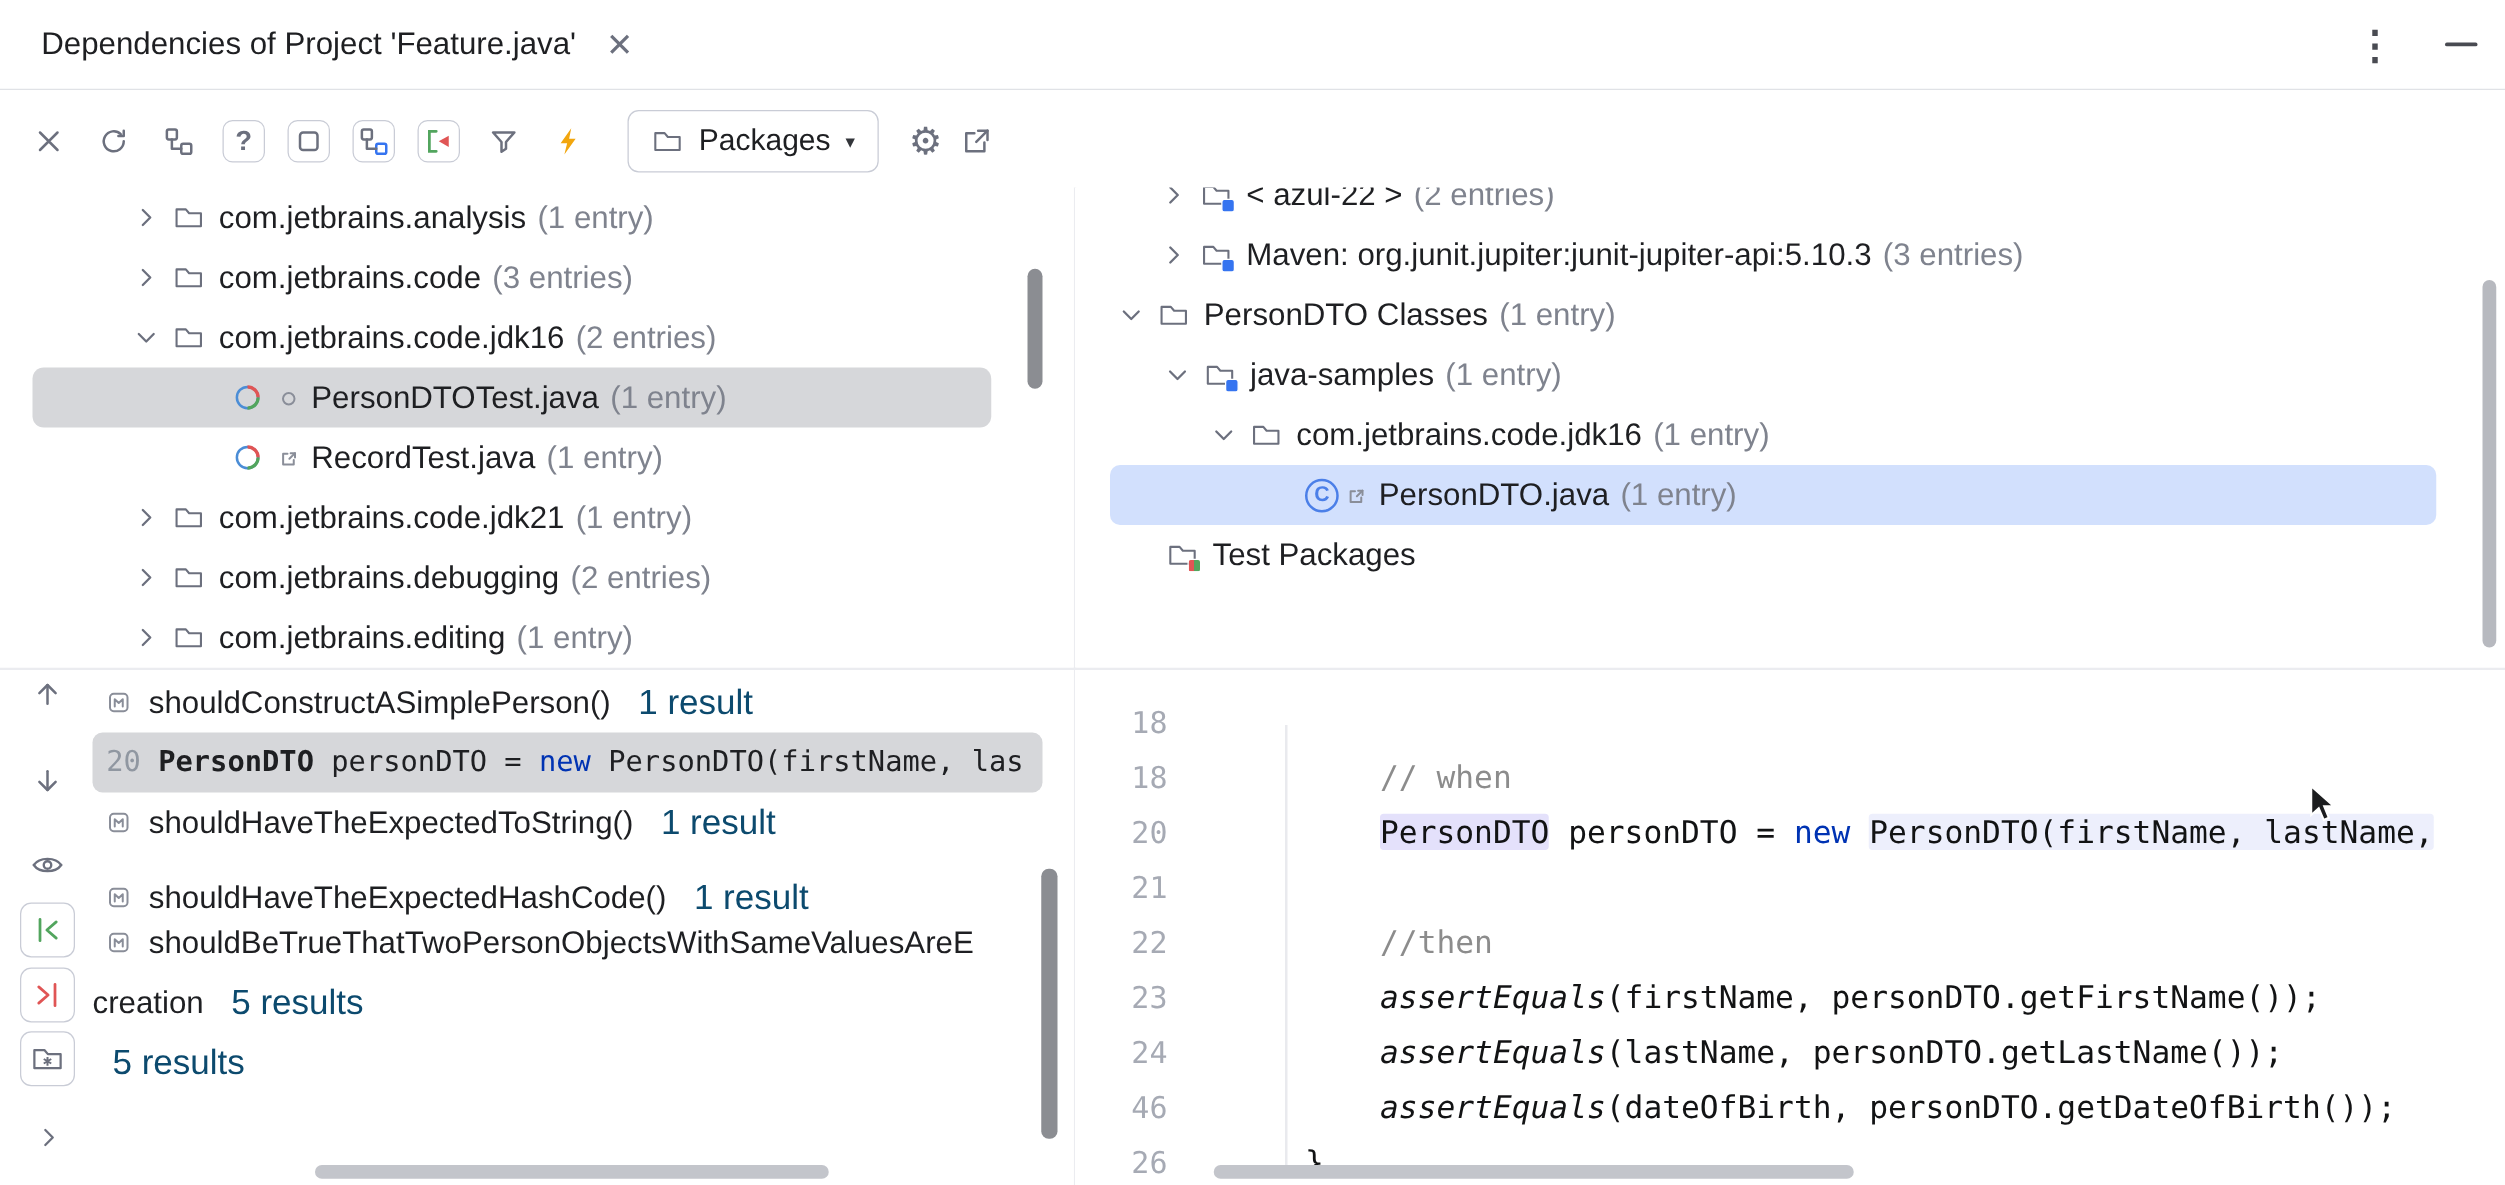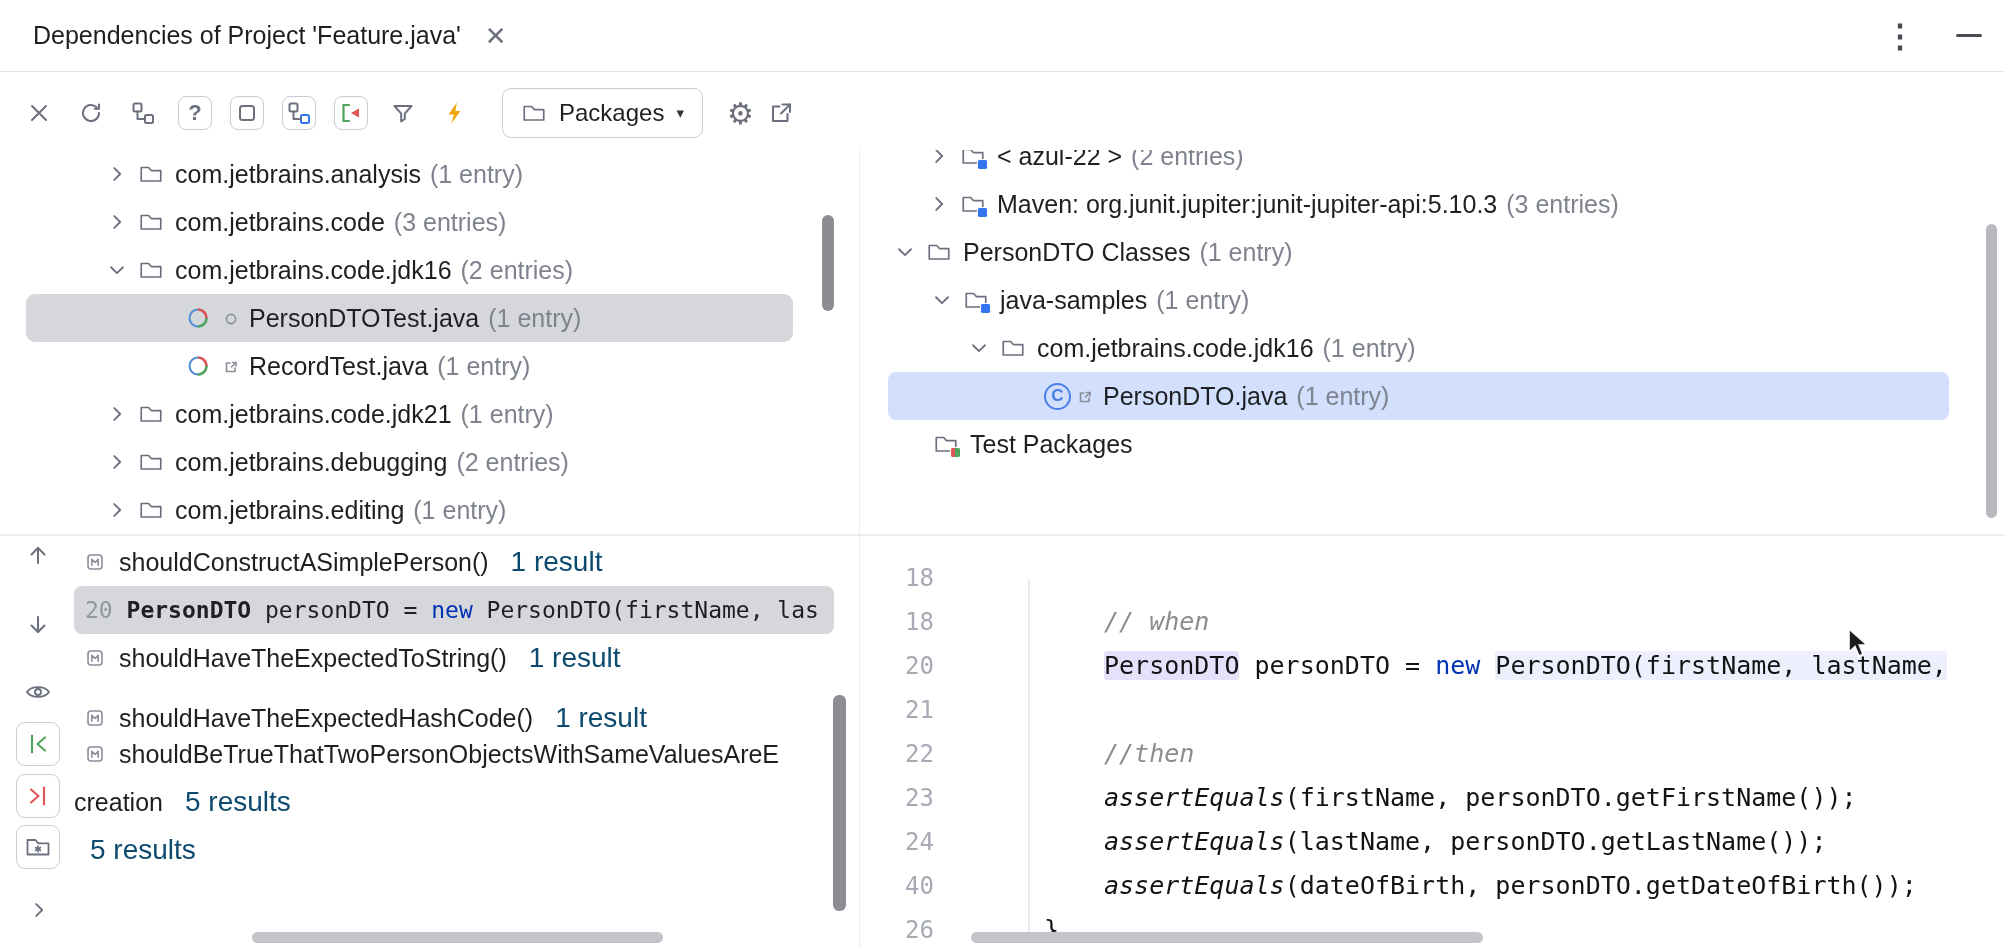--- a/index.html
+++ b/index.html
@@ -70,21 +70,21 @@
   .lno{color:#9097a1}
   .kw{color:#0033b3}
   .b{font-weight:bold}
 
   
   .erow{position:absolute;left:16px;width:100%;height:44px;display:flex;align-items:flex-end;font-family:"DejaVu Sans Mono",monospace;font-size:25px;white-space:pre;color:#121314}
   .gut{width:58px;text-align:right;color:#a6aab4;font-size:24px;flex:none}
   .ecode{margin-left:50px}
   .ind8{padding-left:120px}
   .ind4{padding-left:60px}
-  .cmt{color:#8c8c8c;font-style:italic}
+  .cmt{color:#8c8c8c;}
   .fn{font-style:italic}
   .hl1{background:#e4e1fb;border-radius:3px}
   .hl2{background:#edeffc;border-radius:3px}
   .iguide{position:absolute;left:168px;top:44px;width:2px;height:360px;background:#e9eaee}
 </style>
 </head>
 <body>
 
 <div class="app">
 
@@ -531,21 +531,21 @@
       <span class="gut">23</span>
       <span class="ecode ind8"><span class="fn">assertEquals</span><span>(firstName, personDTO.getFirstName());</span></span>
     </div>
 
     <div class="erow" style="top:276px">
       <span class="gut">24</span>
       <span class="ecode ind8"><span class="fn">assertEquals</span><span>(lastName, personDTO.getLastName());</span></span>
     </div>
 
     <div class="erow" style="top:320px">
-      <span class="gut">40</span>
+      <span class="gut">46</span>
       <span class="ecode ind8"><span class="fn">assertEquals</span><span>(dateOfBirth, personDTO.getDateOfBirth());</span></span>
     </div>
 
     <div class="erow" style="top:364px">
       <span class="gut">26</span>
       <span class="ecode ind4">}</span>
     </div>
 
     <svg style="position:absolute;left:985px;top:92px" width="28" height="32" viewBox="0 0 28 32">
       <path d="M4 1L4 24 L10 18.5 L14 28 L18 26.2 L14.3 17 L22 17 Z" fill="#1c1d1f" stroke="#ffffff" stroke-width="1.6"></path>

